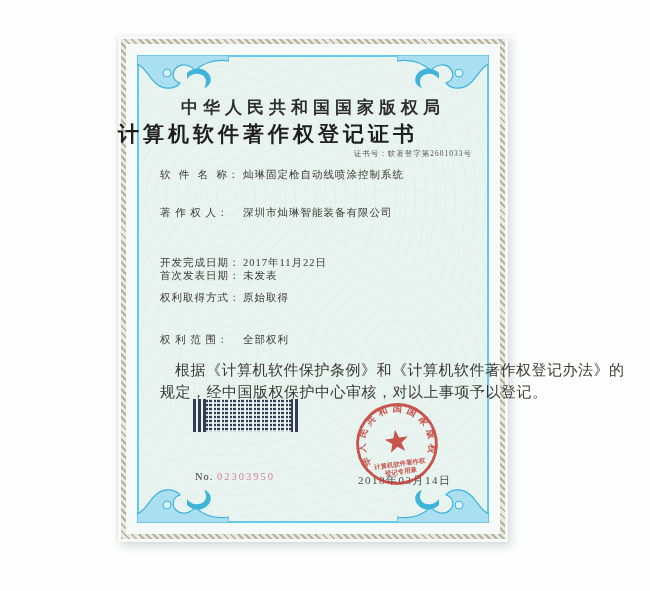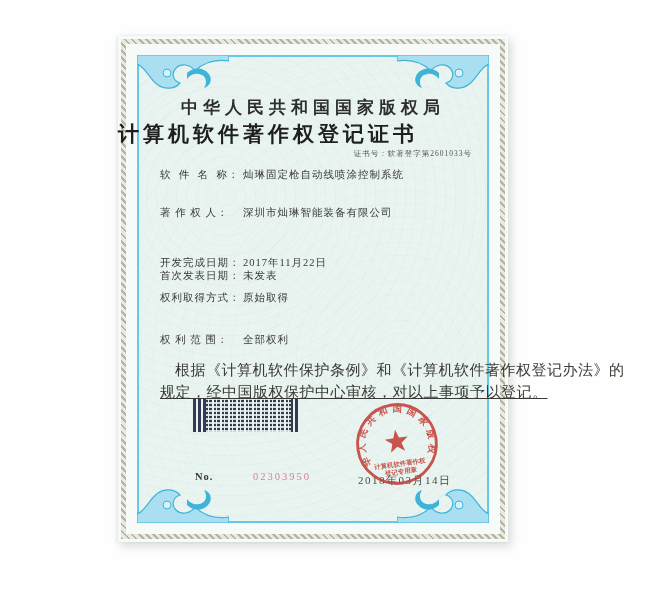--- a/index.html
+++ b/index.html
@@ -45,35 +45,35 @@
     font-size:7.5px;color:#55554e;letter-spacing:1px;
   }
   .row{position:absolute;left:42px;font-size:10.5px;color:#3a3a34;white-space:nowrap;}
   .row .lbl{display:inline-block;width:83px;letter-spacing:1px;}
   .row .val{letter-spacing:1px;}
   .row .val2{margin-left:83px;letter-spacing:1px;}
   .r0{top:132px;font-family:Liberation Mono, monospace;} .r1{top:170px;} .r2{top:220px;} .r3{top:233px;}
   .r4{top:255px;} .r5{top:277px;margin-top:20px;} .r6{top:299px;}
   .stmt{position:absolute;font-size:15px;color:#3a3a34;letter-spacing:.5px;white-space:nowrap;}
   .stmt.l1{top:325px;left:57px;}
-  .stmt.l2{top:347px;left:42px;text-decoration:underline;}
+  .stmt.l2{top:347px;left:42px;}
   .barcode{
     position:absolute;left:75px;top:363px;width:108px;height:33px;display:flex;
   }
   .barcode .guard-l{width:13px;height:100%;
     background:repeating-linear-gradient(90deg,#323a54 0 3px,transparent 3px 5px);}
   .barcode .mid{flex:1;height:100%;
     background:
       repeating-linear-gradient(0deg, rgba(233,244,241,.85) 0 2px, transparent 2px 4px),
       repeating-linear-gradient(90deg,#323a54 0 2px,transparent 2px 3px,#323a54 3px 6px,transparent 6px 8px);}
   .barcode .guard-r{width:10px;height:100%;
     background:repeating-linear-gradient(90deg,#323a54 0 2px,transparent 2px 4px,#323a54 4px 7px,transparent 7px 10px);}
   .serial{position:absolute;left:77px;top:435px;font-size:10.5px;letter-spacing:1px;}
-  .serial .prefix{color:#3c3c36;font-weight:bold;}
-  .serial .num{color:#d4838f;letter-spacing:2px;margin-left:36px;}
+  .serial .prefix{color:#3c3c36;font-weight:normal;}
+  .serial .num{color:#d4838f;letter-spacing:2px;}
   .issue-date{
     position:absolute;left:240px;top:437px;z-index:2;
     font-size:11px;color:#4a4a42;letter-spacing:1.5px;
   }
   .seal{
     position:absolute;left:236px;top:365px;width:86px;height:86px;z-index:3;
     opacity:.85;transform:rotate(-8deg);
   }
 </style>
 </head>

